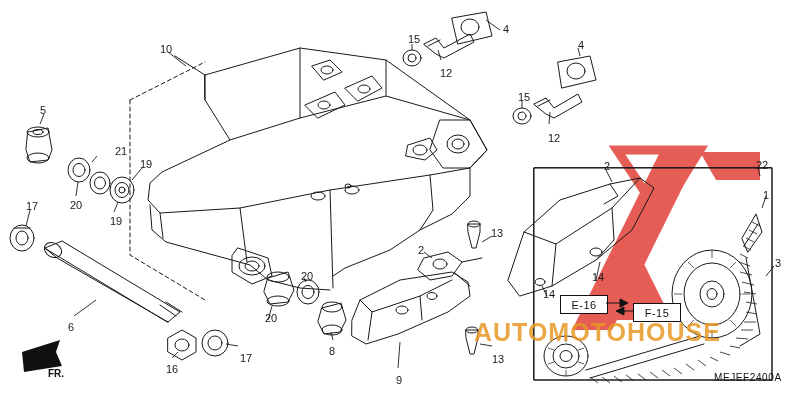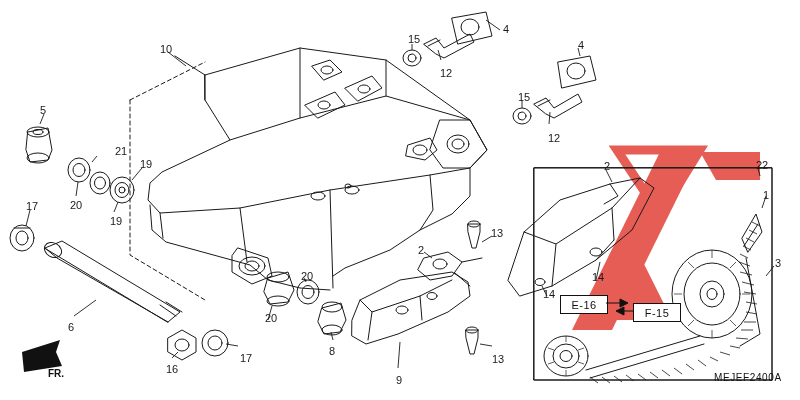--- a/index.html
+++ b/index.html
@@ -209,20 +209,21 @@
       <path d="M74,316 L96,300"></path>
       <path d="M268,320 L272,306"></path>
       <path d="M333,340 L331,332"></path>
       <path d="M172,358 L178,352"></path>
       <path d="M238,346 L226,344"></path>
       <path d="M492,346 L480,344"></path>
       <path d="M398,368 L400,342"></path>
     </g>
   </svg>
 
+  <div class="wmtext" style="left:474px;top:318px;">AUTOMOTOHOUSE</div>
 
   <div class="box" style="left:560px;top:295px;width:46px;height:17px;align-items:center;">
     <span>E-16</span>
   </div>
   <div class="box" style="left:633px;top:303px;width:46px;height:17px;text-align:center;">
     <span>F-15</span>
   </div>
   <svg class="layer" viewBox="0 0 800 400">
     <g stroke="#111" stroke-width="1" fill="#111">
       <path d="M606,303 L620,303" stroke-width="1" fill="none"></path>

